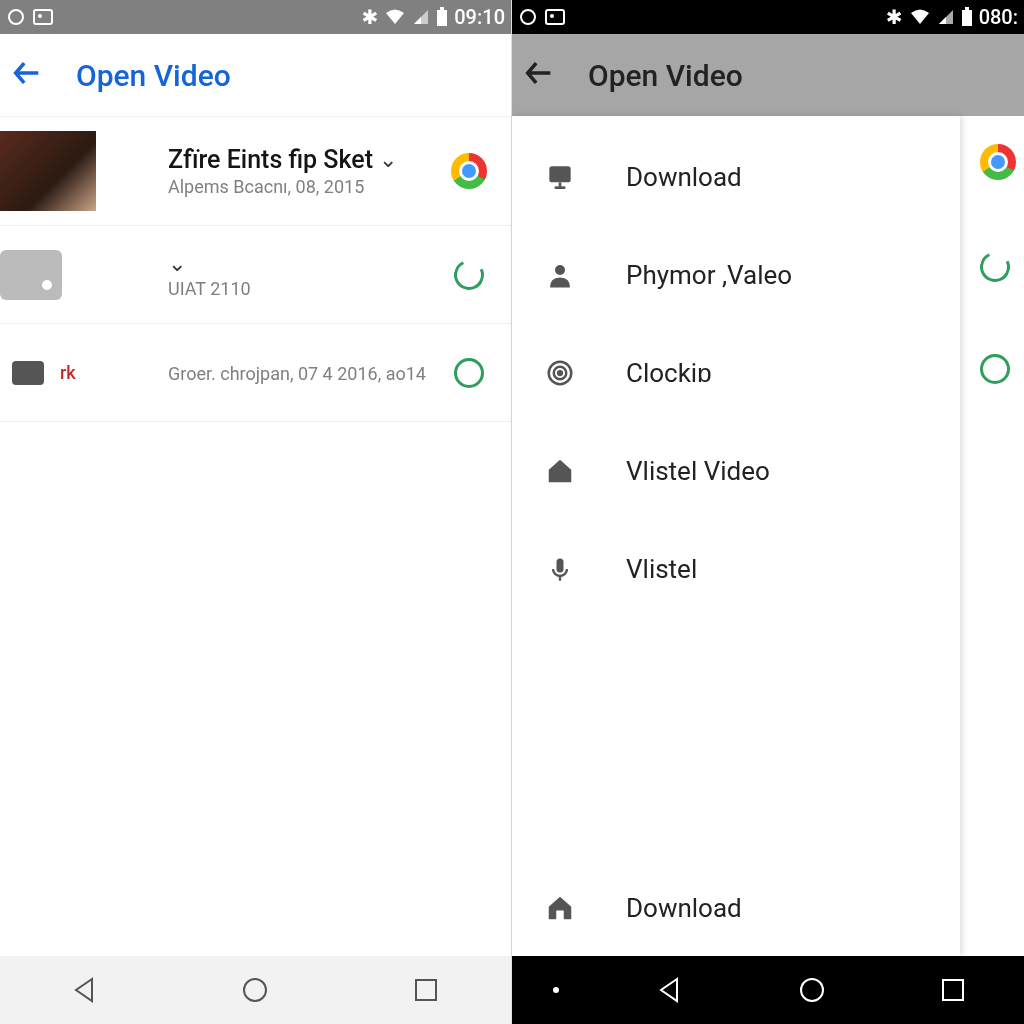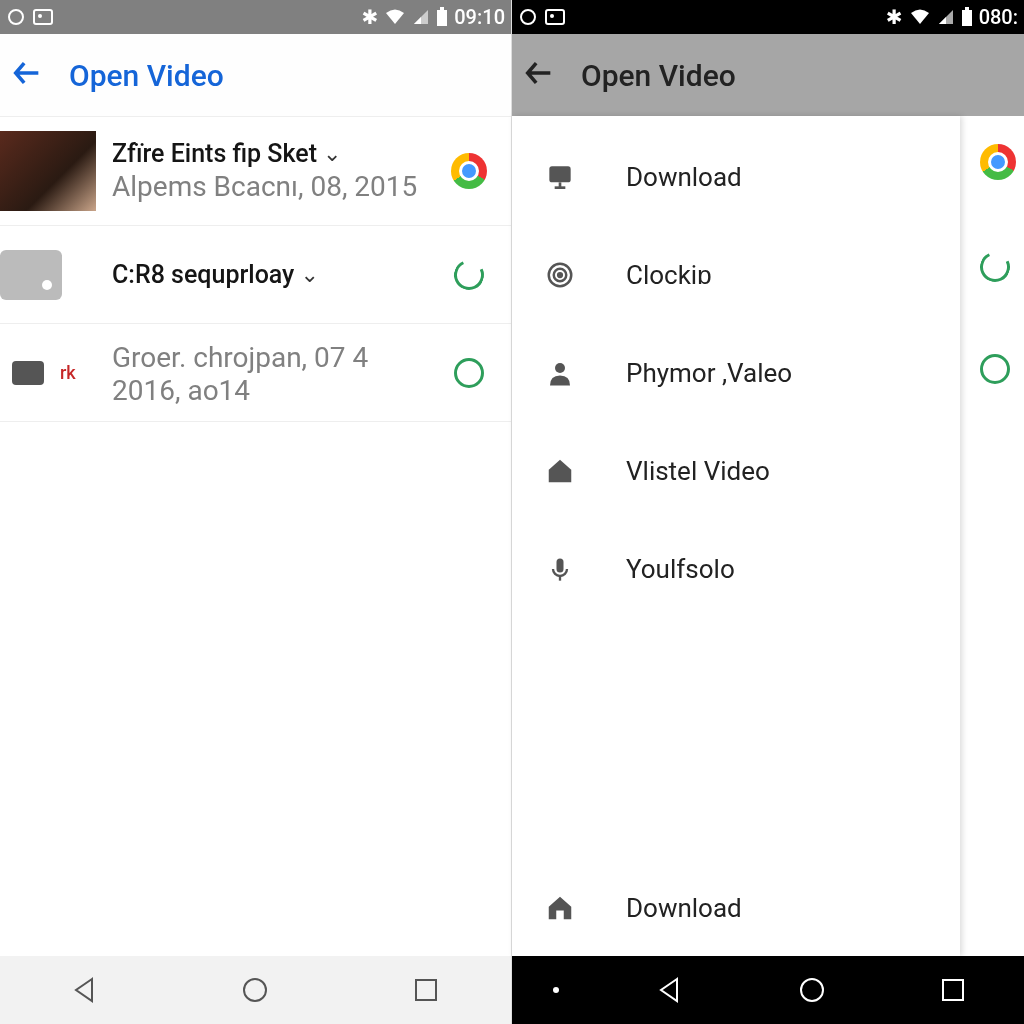--- a/index.html
+++ b/index.html
@@ -7,43 +7,43 @@
 .phone { width: 512px; height: 1024px; display: flex; flex-direction: column; position: relative; }
 .phone-left { border-right: 1px solid #ddd; }
 
 .status-bar { height: 34px; display: flex; align-items: center; justify-content: space-between; padding: 0 6px; font-size: 20px; color: #fff; }
 .status-bar.gray { background: #808080; }
 .status-bar.black { background: #000; }
 .status-left, .status-right { display: flex; align-items: center; gap: 6px; }
 .status-right { font-weight: 500; }
 .status-icon { display: inline-flex; }
 
-.appbar { height: 82px; display: flex; align-items: center; padding: 0 10px; gap: 25px; }
+.appbar { height: 82px; display: flex; align-items: center; padding: 0 10px; gap: 32px; }
 .appbar.light { background: #fefefe; }
 .appbar.dimmed { background: #a6a6a6; }
 .appbar .back { color: #1565d8; }
 .appbar.dimmed .back { color: #222; }
 .appbar-title { font-size: 30px; font-weight: 500; }
 .appbar.light .appbar-title { color: #1565d8; }
 .appbar.dimmed .appbar-title { color: #222; }
 
 .list { flex: 1; background: #fff; overflow: hidden; }
 .row { display: flex; align-items: center; padding: 14px 14px 14px 0; border-bottom: 1px solid #eee; min-height: 98px; }
 .row:first-child { border-top: 1px solid #eee; }
 .thumb { width: 96px; display: flex; align-items: center; justify-content: flex-start; }
 .thumb-img1 { width: 96px; height: 80px; background: linear-gradient(135deg,#5a2a1d 0%, #2a1a12 60%, #caa58a 100%); }
 .thumb-img2 { width: 62px; height: 50px; background: #bbb; border-radius: 6px; position: relative; }
 .thumb-img2::after { content:''; position:absolute; width:10px; height:10px; border-radius:50%; background:#fff; right:10px; bottom:10px; }
 .thumb-rk { color:#c62828; font-size:18px; font-weight:500; margin-left:6px; }
 .thumb-small { width:32px; height:24px; background:#555; border-radius:4px; position:absolute; left:12px; }
 .row3thumb { position:relative; width:96px; height:60px; display:flex; align-items:center; }
 
-.row-body { flex: 1; padding-left: 16px; }
+.row-body { flex: 1; padding-left: 28px; margin-left: 44px; }
 .row-title { font-size: 25px; font-weight: 500; color: #151515; display: flex; align-items: center; gap: 6px; }
-.row-sub { font-size: 28px; color: #808080; margin-top: 2px; }
+.row-sub { font-size: 18px; color: #808080; margin-top: 2px; }
 .row-right { width: 56px; display: flex; align-items: center; justify-content: center; }
 .chrome-ball { width: 36px; height: 36px; border-radius: 50%; background: conic-gradient(#e33 0 33%, #4b4 33% 66%, #fb0 66% 100%); display:flex; align-items:center; justify-content:center; }
 .chrome-ball::after { content:''; width:14px; height:14px; border-radius:50%; background:#49f; border:3px solid #fff; }
 .ring { width:30px; height:30px; border:3px solid #2e9e5b; border-radius:50%; }
 .ring.gap { border-top-color: transparent; transform: rotate(20deg); }
 
 .navbar { height: 68px; display: flex; align-items: center; justify-content: space-around; }
 .navbar.light { background: #f2f2f2; }
 .navbar.black { background: #000; }
 .navbar .navbtn { width: 60px; height: 40px; display: flex; align-items: center; justify-content: center; }
@@ -130,23 +130,23 @@
           <div class="chrome-ball"></div>
         </div>
     </div>
 
     <div class="row">
       <div class="thumb">
           <div class="thumb-img2"></div>
         </div>
       <div class="row-body">
         <div class="row-title">
-            <span>C:R8 sequprloay</span>
             <span class="chev">⌄</span>
           </div>
+        <div class="row-sub">UIAT 2110</div>
       </div>
       <div class="row-right">
           <div class="ring gap"></div>
         </div>
     </div>
 
     <div class="row">
       <div class="thumb row3thumb">
         <div class="thumb-small"></div>
         <span class="thumb-rk" style="margin-left:60px;">rk</span>
@@ -238,54 +238,54 @@
           <svg width="32" height="32" viewBox="0 0 24 24" fill="#555">
             <rect x="4" y="4" width="16" height="12" rx="2"></rect>
             <path d="M8 20 h8" stroke="#555" stroke-width="2"></path>
             <path d="M12 16 v4" stroke="#555" stroke-width="2"></path>
           </svg>
         </span>
       <span class="dlabel">Download</span>
     </div>
     <div class="drawer-item">
       <span class="dicon">
+          <svg width="30" height="30" viewBox="0 0 24 24" fill="#555">
+            <circle cx="12" cy="8" r="4"></circle>
+            <path d="M4 22 q0 -8 8 -8 t8 8 Z"></path>
+          </svg>
+        </span>
+      <span class="dlabel">Phymor ,Valeo</span>
+    </div>
+    <div class="drawer-item">
+      <span class="dicon">
           <svg width="30" height="30" viewBox="0 0 24 24" fill="none" stroke="#555" stroke-width="2">
             <circle cx="12" cy="12" r="9"></circle>
             <circle cx="12" cy="12" r="5"></circle>
             <circle cx="12" cy="12" r="1.5" fill="#555"></circle>
           </svg>
         </span>
       <span class="dlabel">Clockiɒ</span>
     </div>
     <div class="drawer-item">
       <span class="dicon">
           <svg width="30" height="30" viewBox="0 0 24 24" fill="#555">
-            <circle cx="12" cy="8" r="4"></circle>
-            <path d="M4 22 q0 -8 8 -8 t8 8 Z"></path>
-          </svg>
-        </span>
-      <span class="dlabel">Phymor ,Valeo</span>
-    </div>
-    <div class="drawer-item">
-      <span class="dicon">
-          <svg width="30" height="30" viewBox="0 0 24 24" fill="#555">
             <path d="M3 11 L12 3 L21 11 V21 H3 Z"></path>
           </svg>
         </span>
       <span class="dlabel">Vlistel Video</span>
     </div>
     <div class="drawer-item">
       <span class="dicon">
           <svg width="28" height="32" viewBox="0 0 24 24" fill="#555">
             <rect x="9" y="3" width="6" height="12" rx="3"></rect>
             <path d="M6 12 a6 6 0 0 0 12 0" fill="none" stroke="#555" stroke-width="2"></path>
             <path d="M12 18 v4" stroke="#555" stroke-width="2"></path>
           </svg>
         </span>
-      <span class="dlabel">Youlfsolo</span>
+      <span class="dlabel">Vlistel</span>
     </div>
 
     <div class="drawer-spacer"></div>
 
     <div class="drawer-bottom">
       <span class="dicon">
           <svg width="30" height="30" viewBox="0 0 24 24" fill="#555">
             <path d="M3 11 L12 3 L21 11 V21 H15 V14 H9 V21 H3 Z"></path>
           </svg>
         </span>

